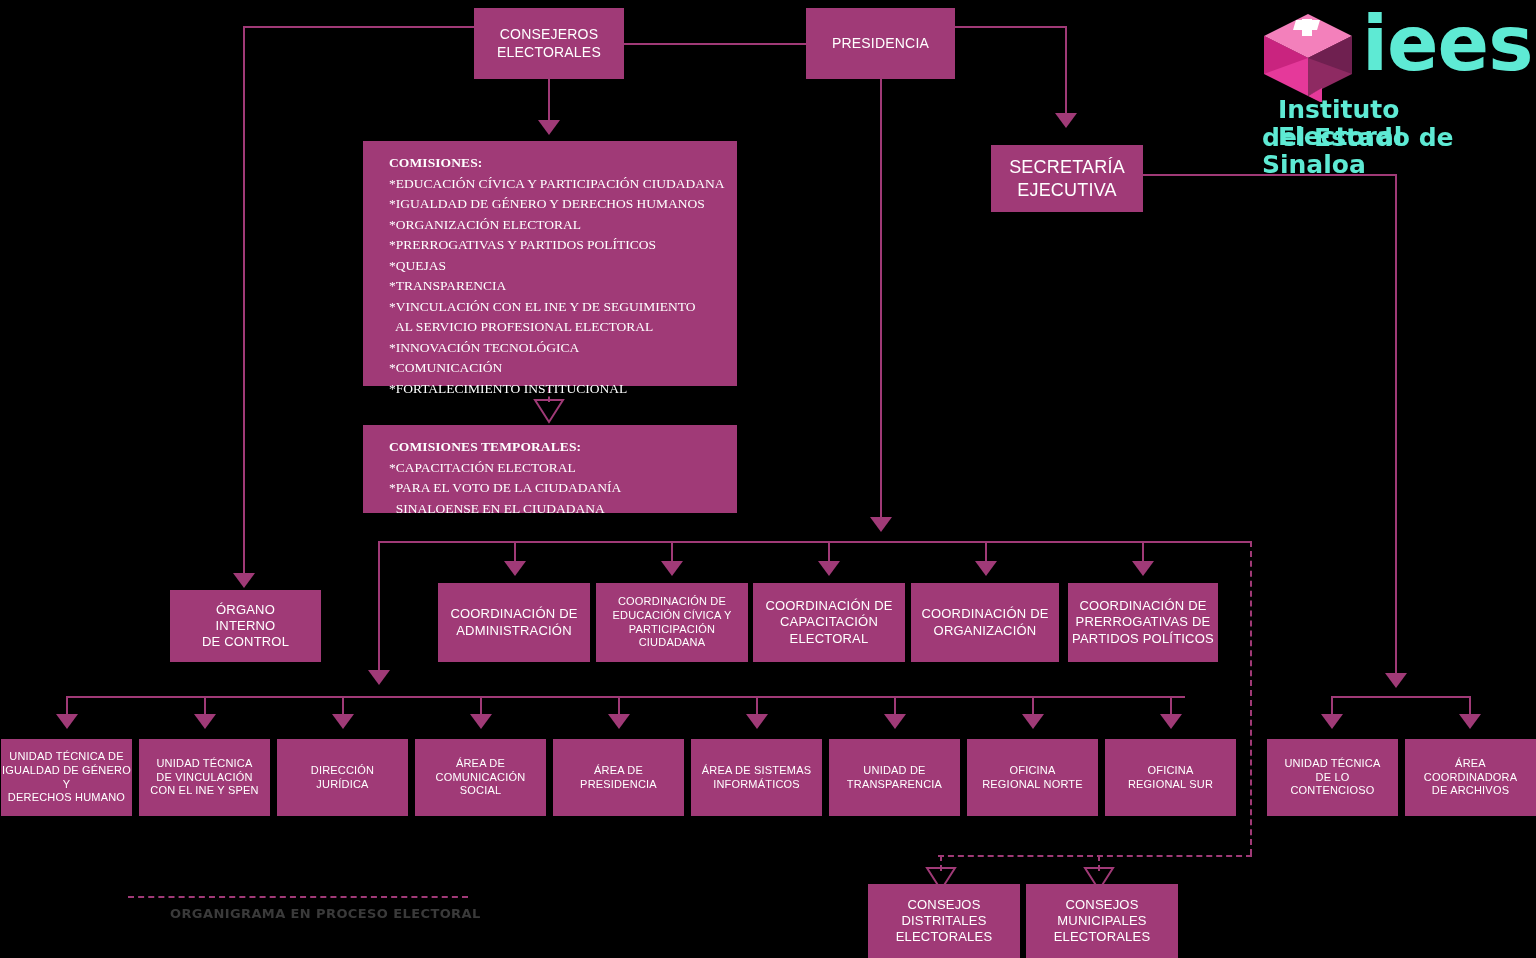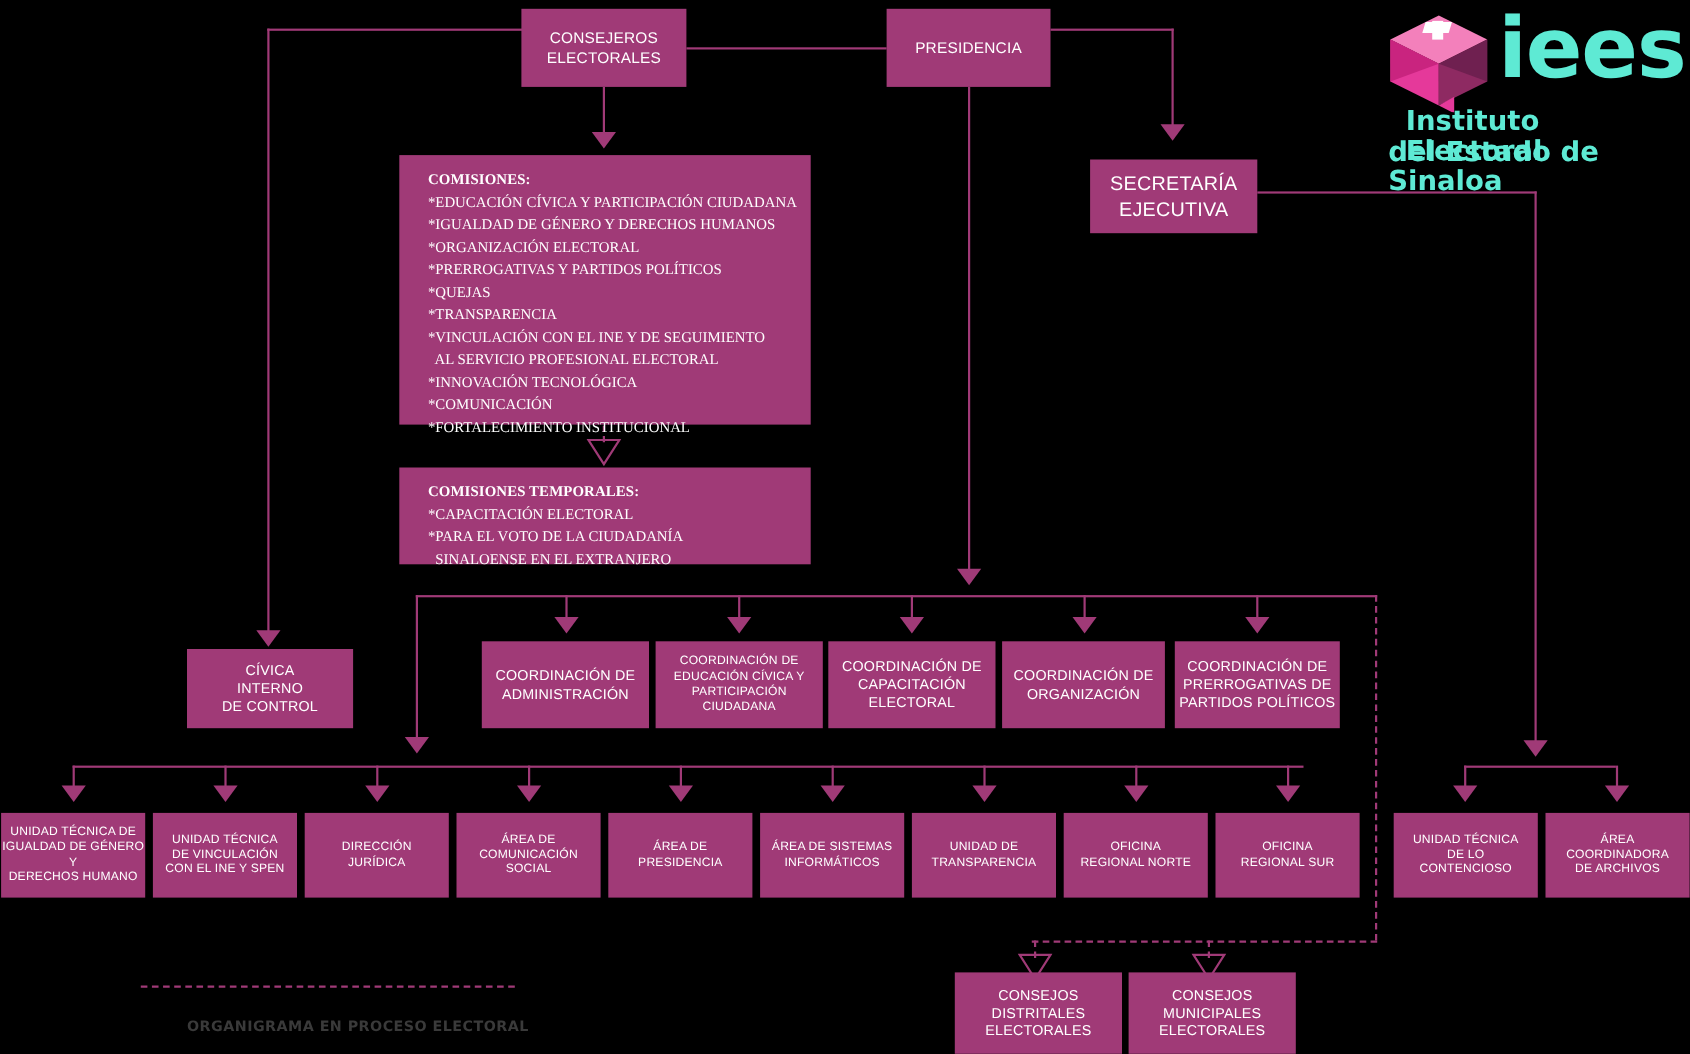--- a/index.html
+++ b/index.html
@@ -25,21 +25,21 @@
   .arw{position:absolute;width:0;height:0;
        border-left:11px solid transparent;border-right:11px solid transparent;
        border-top:15px solid #a03a77;}
 
   
   #logo{position:absolute;}
   .logoWord{font-family:"DejaVu Sans",sans-serif;font-weight:bold;color:#5eead4;}
 
   .legend-line{position:absolute;height:0;border-top:2px dashed #a03a77;}
   .legend-text{position:absolute;color:#3a3a3a;font-weight:bold;
-               font-size:13px;letter-spacing:.4px;font-family:"DejaVu Sans",sans-serif;margin-top:20px;}
+               font-size:13px;letter-spacing:.4px;font-family:"DejaVu Sans",sans-serif;}
 </style>
 </head>
 <body>
 
 <div id="stage">
 
   <div class="h" style="left:624px;top:43px;width:182px;"></div>
 
   <div class="v" style="left:548px;top:79px;height:43px;"></div>
   <div class="arw" style="left:538px;top:120px;"></div>
@@ -146,26 +146,26 @@
         <div class="li">*COMUNICACIÓN</div>
         <div class="li">*FORTALECIMIENTO INSTITUCIONAL</div>
       </div>
   </div>
 
   <div class="listbox" style="left:363px;top:425px;width:374px;height:88px;font-size:13.5px;">
     <div class="hd">COMISIONES TEMPORALES:</div>
     <div id="comisiones-temporales-items">
         <div class="li">*CAPACITACIÓN ELECTORAL</div>
         <div class="li">*PARA EL VOTO DE LA CIUDADANÍA</div>
-        <div class="li">  SINALOENSE EN EL EXTRANJERO</div>
+        <div class="li">  SINALOENSE EN EL CIUDADANA</div>
       </div>
   </div>
 
   <div class="box" style="left:170px;top:590px;width:151px;height:72px;font-size:13px;">
-    <span class="t">CÍVICA
+    <span class="t">ÓRGANO
 INTERNO
 DE CONTROL</span>
   </div>
 
   <div id="coord-row">
       <div class="box" style="left: 438px; top: 583px; width: 152px; height: 79px; font-size: 13px;">
         <span class="t">COORDINACIÓN DE
 ADMINISTRACIÓN</span>
       </div>
       <div class="box" style="left: 596px; top: 583px; width: 152px; height: 79px; font-size: 11px;">

